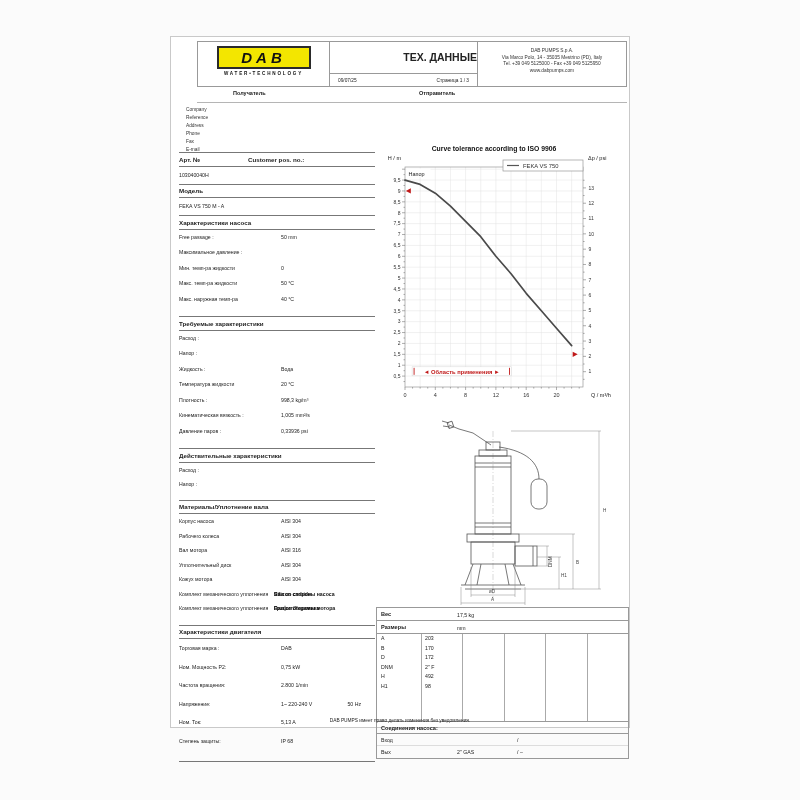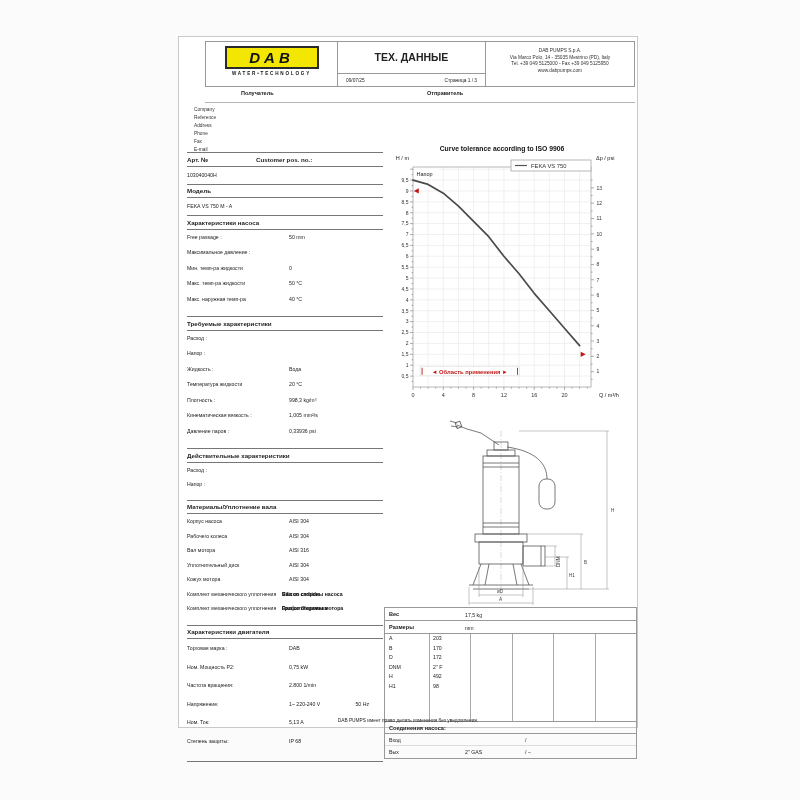--- a/index.html
+++ b/index.html
@@ -1,28 +1,28 @@
 <!DOCTYPE html>
 <html><head>
 <meta charset="utf-8">
 <style>
   * { margin:0; padding:0; box-sizing:border-box; }
   body { background:#f1f1f1; font-family:"Liberation Sans", sans-serif; }
   .canvas { position:relative; width:800px; height:800px; background:#fbfbfb; overflow:hidden; }
   .page { position:absolute; left:170px; top:36px; width:460px; height:692px; background:#fff;
-          border:1px solid #c9c9c9; color:#222;margin-left:8px; }
+          border:1px solid #c9c9c9; color:#222; }
 
   
   .hdr { position:absolute; left:26px; top:4px; width:430px; height:46px; border:1px solid #999; display:flex; }
   .hdr-logo { width:132px; border-right:1px solid #999; text-align:center; padding-top:4px; }
   .logo-box { width:94px; height:23px; margin:0 auto; background:#f3e600; border:2px solid #2a2a2a;
               font-weight:bold; font-size:15px; letter-spacing:4px; color:#111; line-height:19px; font-style:italic; }
   .logo-tag { font-size:4.6px; font-weight:bold; letter-spacing:1.8px; margin-top:2px; color:#111; }
   .hdr-mid { width:148px; border-right:1px solid #999; position:relative; }
-  .doc-title { text-align:center; font-weight:bold; font-size:10.5px; margin-top:9px; }
+  .doc-title { text-align:right; font-weight:bold; font-size:10.5px; margin-top:9px; }
   .mid-strip { position:absolute; bottom:0; left:0; right:0; height:13px; border-top:1px solid #999;
                display:flex; justify-content:space-between; align-items:center; font-size:4.8px; padding:0 8px; }
   .hdr-right { flex:1; text-align:center; padding-top:6px; font-size:4.8px; line-height:6.6px; color:#333; }
 
   .rc-row { position:absolute; top:53px; left:0; width:460px; height:11px; font-size:5.5px; font-weight:bold; }
   .rc-row span { position:absolute; }
   .rc-recipient { left:62px; }
   .rc-sender { left:248px; }
   .rc-line { position:absolute; top:65px; left:26px; width:430px; border-top:1px solid #b5b5b5; }
   .contact { position:absolute; left:15px; top:69px; font-size:4.8px; line-height:8px; color:#333; }

